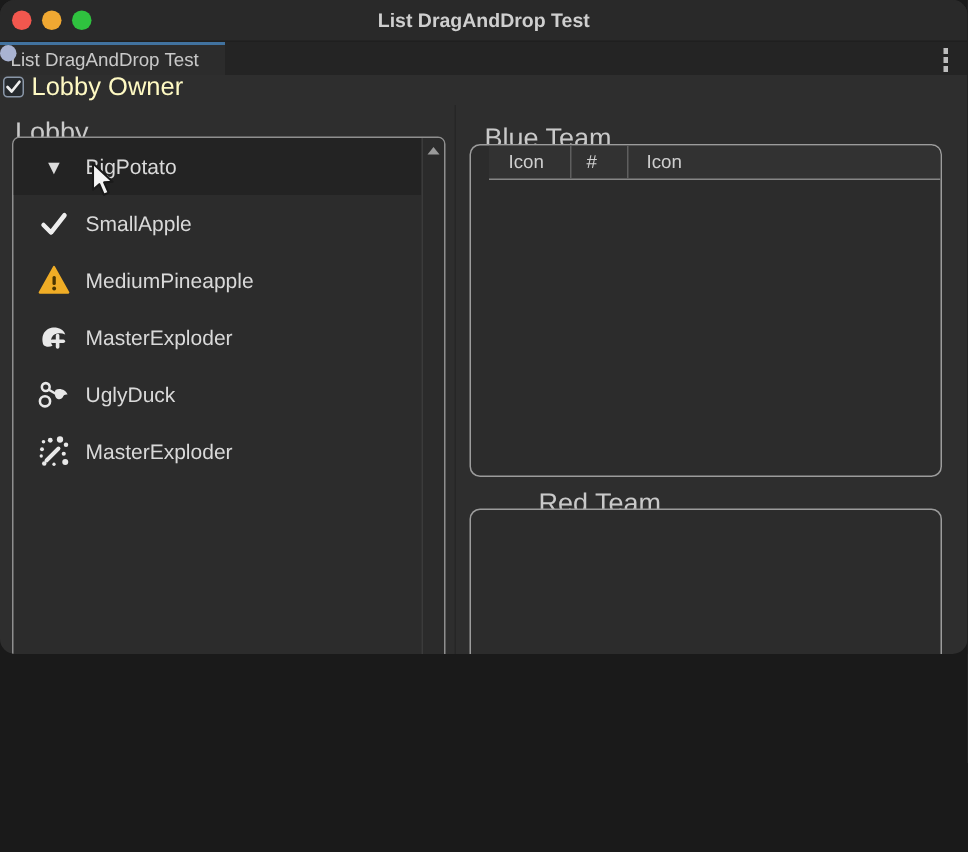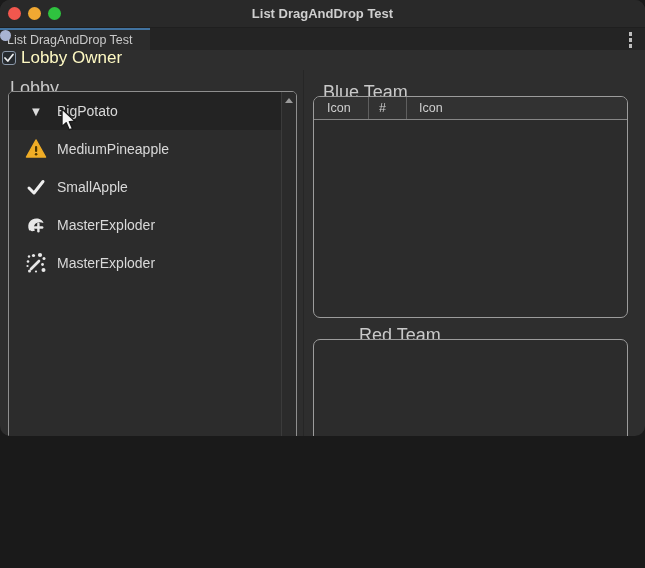--- a/index.html
+++ b/index.html
@@ -38,21 +38,21 @@
   .row-icon{width:24px;height:24px;display:flex;align-items:center;justify-content:center;margin-right:9px;flex:0 0 24px;}
   .foldout-glyph{color:#dcdcdc;font-size:13px;}
 
   
   .vscroll{position:absolute;top:0;right:0;bottom:0;width:15px;background:#2b2b2b;border-left:1px solid #3b3b3b;}
   .arr{position:absolute;left:50%;transform:translateX(-50%);width:0;height:0;border-left:4.5px solid transparent;border-right:4.5px solid transparent;}
   .arr.up{top:6px;border-bottom:5px solid #9a9a9a;}
   .arr.down{bottom:6px;border-top:5px solid #9a9a9a;}
 
   
-  .team-box{position:absolute;background:#2c2c2c;border:1px solid #9c9c9c;border-radius:7px;overflow:hidden;}
+  .team-box{position:absolute;background:#2c2c2c;border:1px solid #9c9c9c;border-radius:7px;overflow:hidden;padding-left:12px;}
   .blue-box{left:313px;top:96px;width:315px;height:222px;}
   .red-box{left:313px;top:339px;width:315px;height:212px;}
   .mc-header{display:flex;height:23px;background:#323232;border-bottom:1px solid #868686;}
   .mc-cell{display:flex;align-items:center;color:#cfcfcf;font-size:12.5px;border-right:1px solid #5f5f5f;padding-left:13px;}
   .mc-cell.c-icon{width:55px;}
   .mc-cell.c-num{width:38px;padding-left:10px;}
   .mc-cell.c-name{flex:1;border-right:none;padding-left:12px;}
 
   .cursor{position:absolute;left:60px;top:108px;z-index:10;}
 </style>
@@ -100,49 +100,60 @@
 
       <div class="lobby-row selected">
         <span class="row-icon">
           <span class="foldout-glyph">▼</span>
         </span>
         <span>BigPotato</span>
       </div>
 
       <div class="lobby-row">
         <span class="row-icon">
+          <svg width="20" height="20" viewBox="0 0 20 20">
+            <polyline points="3,11 8,16 17,4.5" fill="none" stroke="#eeeeee" stroke-width="3" stroke-linecap="round" stroke-linejoin="round"></polyline>
+          </svg>
+        </span>
+        <span>SmallApple</span>
+      </div>
+
+      <div class="lobby-row">
+        <span class="row-icon">
           <svg width="22" height="22" viewBox="0 0 22 22">
             <path d="M11 2 L20.5 19 L1.5 19 Z" fill="#f0ad26" stroke="#f0ad26" stroke-width="1.5" stroke-linejoin="round"></path>
             <rect x="10" y="8" width="2.2" height="6" rx="1" fill="#4a3500"></rect>
             <circle cx="11.1" cy="16.3" r="1.3" fill="#4a3500"></circle>
           </svg>
         </span>
         <span>MediumPineapple</span>
-      </div>
-
-      <div class="lobby-row">
-        <span class="row-icon">
-          <svg width="20" height="20" viewBox="0 0 20 20">
-            <polyline points="3,11 8,16 17,4.5" fill="none" stroke="#eeeeee" stroke-width="3" stroke-linecap="round" stroke-linejoin="round"></polyline>
-          </svg>
-        </span>
-        <span>SmallApple</span>
       </div>
 
       <div class="lobby-row">
         <span class="row-icon">
           <svg width="22" height="22" viewBox="0 0 22 22">
             <path d="M4 16 C1.5 9 6 3.5 13 4.5 C16 5 18 7 18.5 9 C15 7.5 11 8 9.5 11 C8.5 13 9 15 10 16.5 C8 17.5 5.5 17.5 4 16 Z" fill="#e8e8e8"></path>
             <rect x="12.2" y="8.5" width="2.4" height="10" rx="1.2" fill="#e8e8e8"></rect>
             <rect x="8.4" y="12.3" width="10" height="2.4" rx="1.2" fill="#e8e8e8"></rect>
           </svg>
         </span>
         <span>MasterExploder</span>
       </div>
 
+      <div class="lobby-row">
+        <span class="row-icon">
+          <svg width="22" height="22" viewBox="0 0 22 22">
+            <circle cx="5.5" cy="6" r="2.6" fill="none" stroke="#e8e8e8" stroke-width="1.7"></circle>
+            <circle cx="5" cy="15.5" r="3.4" fill="none" stroke="#e8e8e8" stroke-width="1.7"></circle>
+            <line x1="7" y1="7.5" x2="13" y2="11" stroke="#e8e8e8" stroke-width="1.7"></line>
+            <path d="M12 8 C15 6.5 19 8 20 11 C18.5 10.8 17.5 11.2 17 12.5 C16.5 13.8 15 14.5 13.5 14 C11.8 13.3 11 10.5 12 8 Z" fill="#e8e8e8"></path>
+          </svg>
+        </span>
+        <span>UglyDuck</span>
+      </div>
 
 
       <div class="lobby-row">
         <span class="row-icon">
           <svg width="22" height="22" viewBox="0 0 22 22">
             <line x1="6" y1="17" x2="14" y2="9" stroke="#e8e8e8" stroke-width="2.6" stroke-linecap="round"></line>
             <circle cx="4" cy="4.5" r="1.2" fill="#e8e8e8"></circle>
             <circle cx="8.5" cy="3.5" r="1.6" fill="#e8e8e8"></circle>
             <circle cx="15" cy="3" r="2.1" fill="#e8e8e8"></circle>
             <circle cx="19" cy="6.5" r="1.5" fill="#e8e8e8"></circle>

